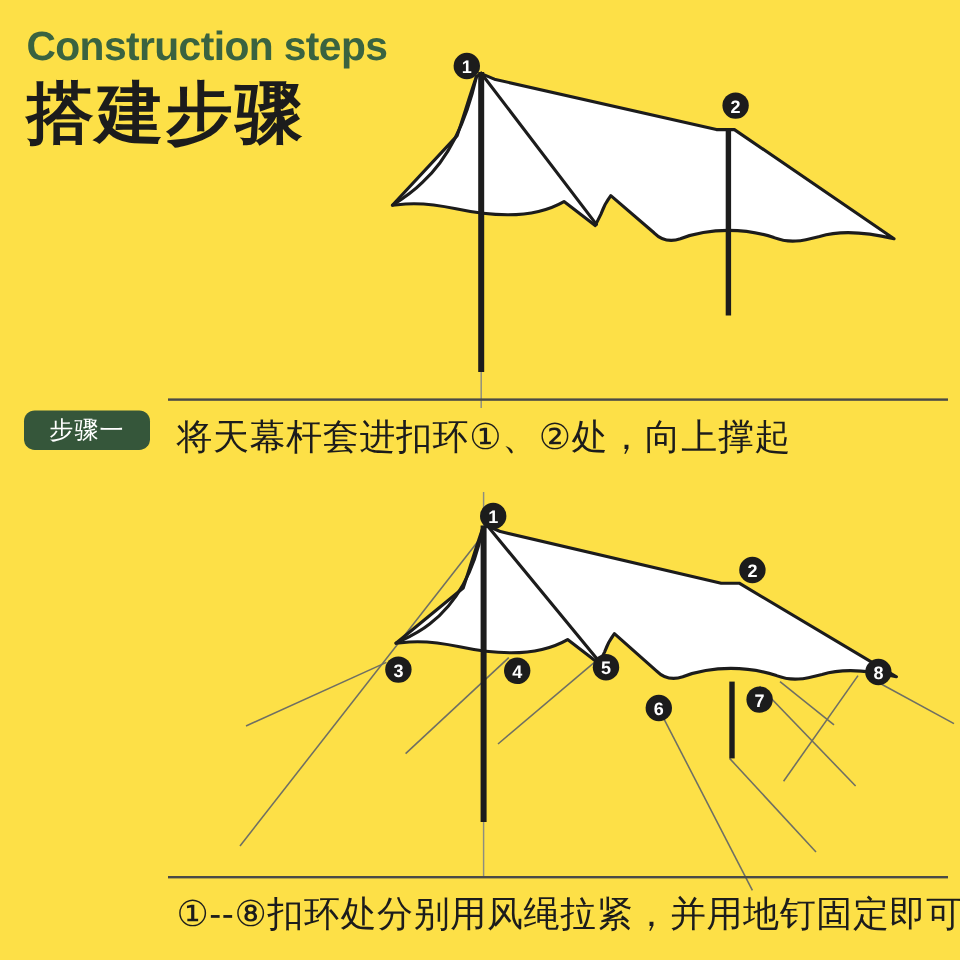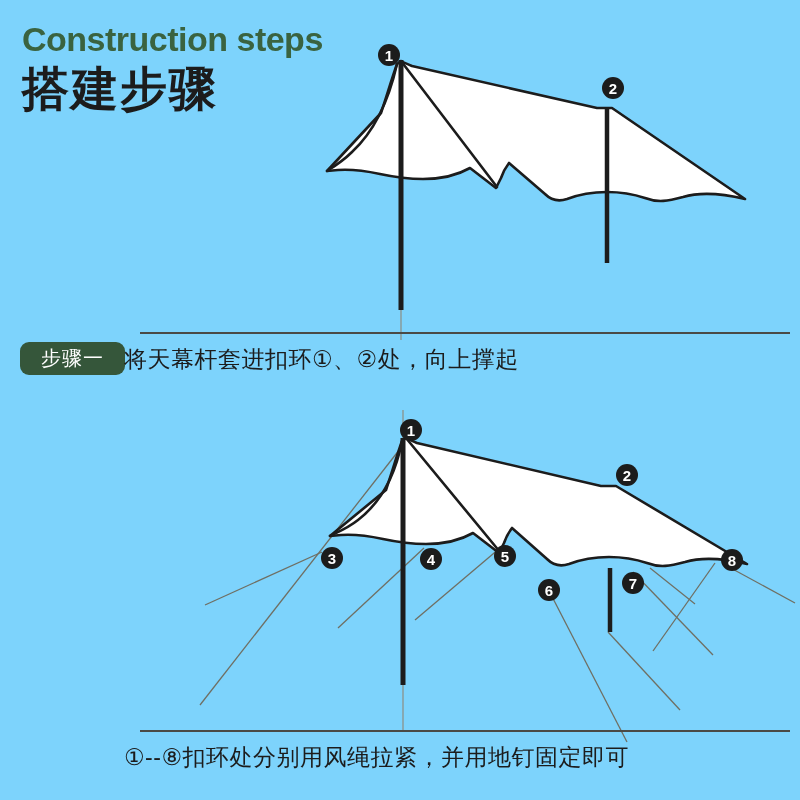--- a/index.html
+++ b/index.html
@@ -11,40 +11,40 @@
     height: 800px;
     background: #ecedde;
     font-family: "Liberation Sans", "DejaVu Sans", sans-serif;
     overflow: hidden;
     position: relative;
   }
   #root {
     position: relative;
     width: 800px;
     height: 800px;
-    background: #7dd3fc;
+    background: #fde047;
   }
 
   
   .header {
     position: absolute;
     left: 22px;
     top: 22px;
     z-index: 5;
   }
   .title-en {
     font-size: 34px;
     font-weight: bold;
     color: #3a6340;
     letter-spacing: -0.5px;
     line-height: 1.05;
     white-space: nowrap;
   }
   .title-cn {
-    font-size: 47px;
+    font-size: 56px;
     font-weight: bold;
     color: #1c1c1c;
     letter-spacing: 2px;
     line-height: 1.15;
     margin-top: 4px;
     white-space: nowrap;
   }
 
   
   .step-row {
@@ -77,23 +77,23 @@
     font-size: 20px;
     font-weight: normal;
     letter-spacing: 1px;
     display: flex;
     align-items: center;
     justify-content: center;
     box-sizing: border-box;
   }
   .step-text {
     position: absolute;
-    left: 124px;
+    left: 147px;
     top: 12px;
-    font-size: 23px;
+    font-size: 30px;
     color: #1c1c1c;
     letter-spacing: 0.5px;
     white-space: nowrap;
   }
 
   
   .diagram {
     position: absolute;
     left: 0;
     top: 0;

